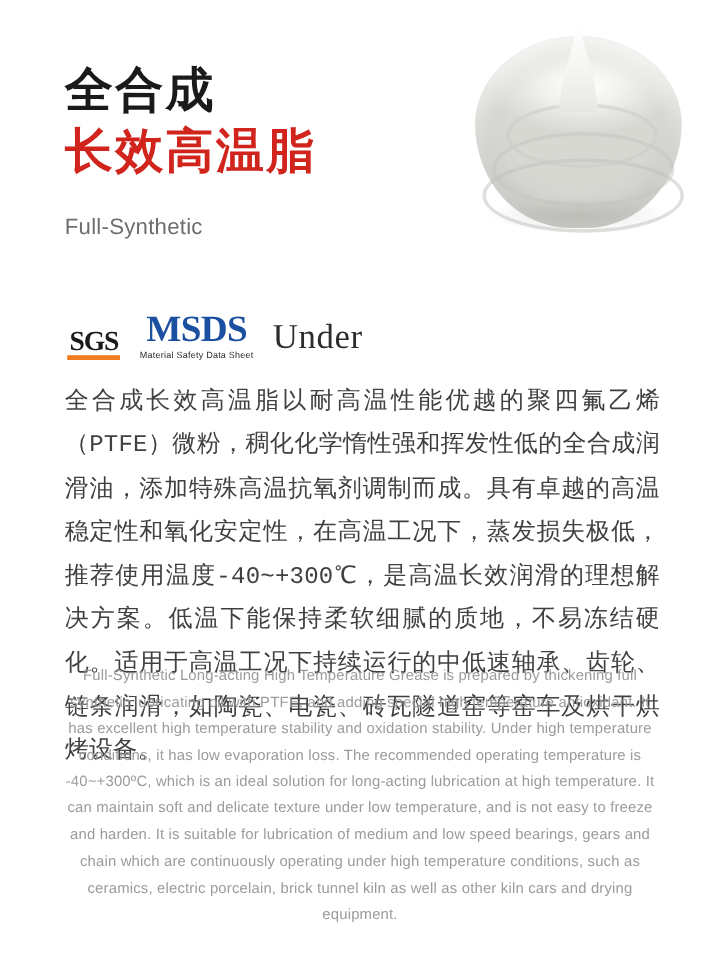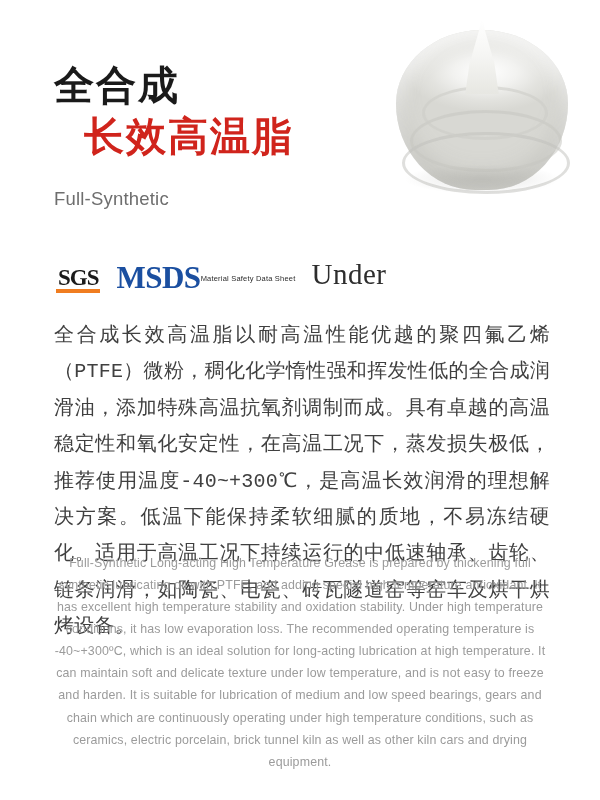--- a/index.html
+++ b/index.html
@@ -72,40 +72,39 @@
     width: 156px;
     height: 30px;
     border-radius: 50%;
     background: radial-gradient(ellipse at center, rgba(150,150,145,0.25) 0%, rgba(255,255,255,0) 70%);
   }
 
   
   .title-block {
     position: absolute;
     left: 54px;
-    top: 62px;
+    top: 52px;
     width: 360px;
   }
   .title-cn-1 {
     font-family: "DejaVu Sans", "Liberation Sans", sans-serif;
     font-size: 40px;
     font-weight: bold;
     color: #1a1a1a;
     letter-spacing: 2px;
     line-height: 1.18;
   }
   .title-cn-2 {
     font-family: "DejaVu Sans", "Liberation Sans", sans-serif;
     font-size: 40px;
     font-weight: bold;
     color: #d0241c;
     letter-spacing: 2px;
     line-height: 1.18;
     margin-top: 4px;
-    margin-left: 30px;
   }
   .title-en {
     margin-top: 26px;
     font-family: "Liberation Sans", sans-serif;
     font-size: 18.5px;
     color: #6e6e6e;
     line-height: 1.45;
     letter-spacing: 0.2px;
   }
 
@@ -134,21 +133,21 @@
   .sgs-bar {
     position: absolute;
     left: 0;
     right: 0;
     bottom: 0;
     height: 4px;
     background: #f07d20;
   }
   .msds {
     display: flex;
-    flex-direction: row;
+    flex-direction: column;
     align-items: center;
     line-height: 1;
   }
   .msds-main {
     font-family: "Liberation Serif", serif;
     font-weight: bold;
     font-size: 31px;
     color: #1b4fa0;
     letter-spacing: -0.5px;
   }

